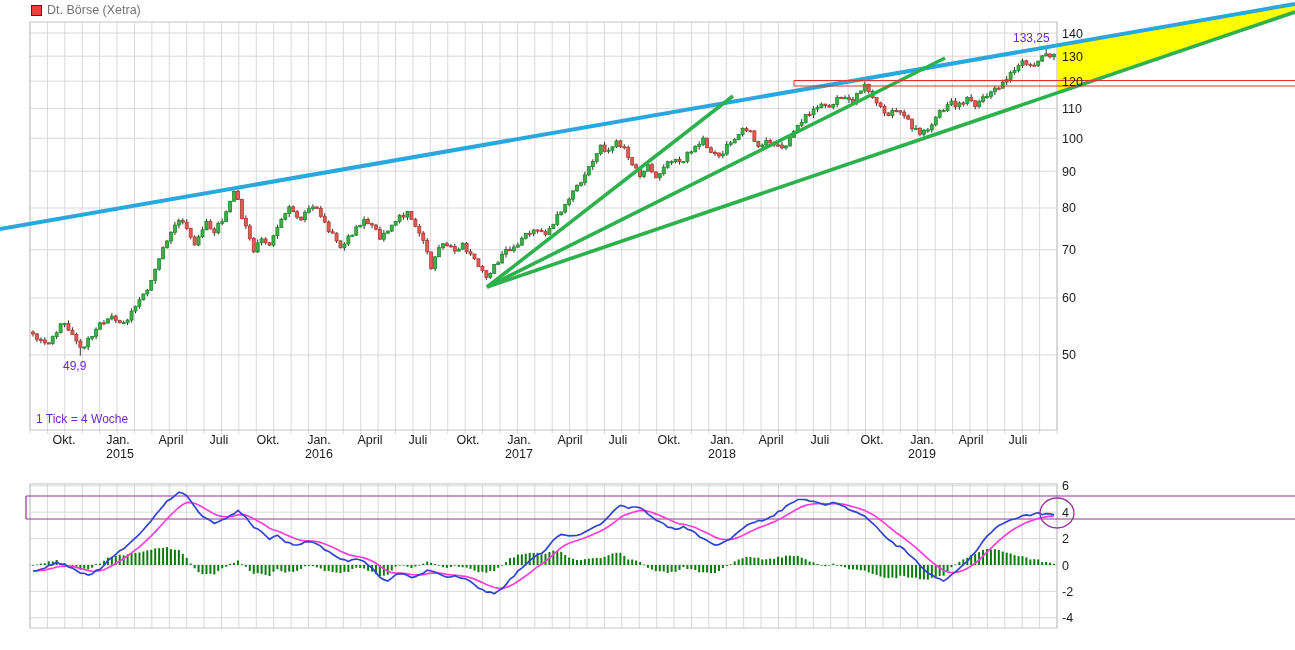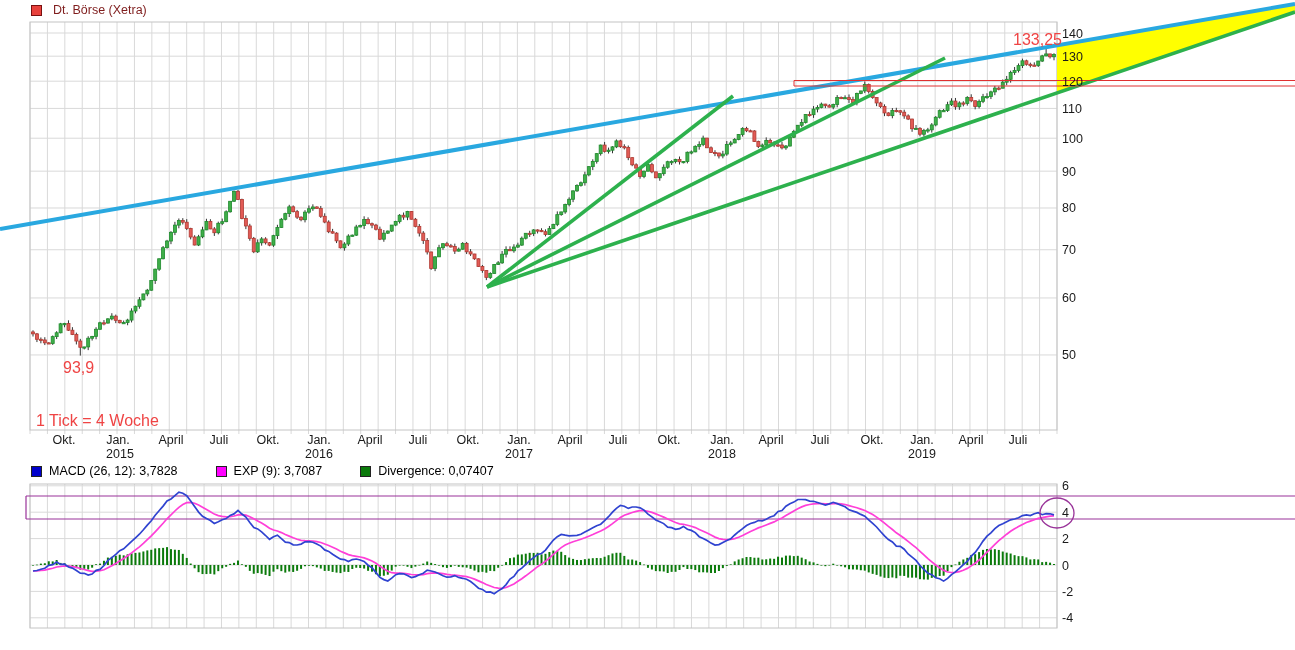--- a/index.html
+++ b/index.html
@@ -1,23 +1,23 @@
 <!DOCTYPE html>
 <html><head>
 <meta charset="utf-8">
 <style>
   html,body{margin:0;padding:0;background:#fff;}
   .stage{position:relative;width:1295px;height:650px;background:#fff;overflow:hidden;
          font-family:"Liberation Sans", sans-serif;}
   svg{position:absolute;left:0;top:0;}
-  .chart-title{position:absolute;left:31px;top:3px;display:flex;align-items:center;gap:11px;
-               font-size:12.5px;color:#7f1d1d;}
+  .chart-title{position:absolute;left:31px;top:3px;display:flex;align-items:center;gap:5px;
+               font-size:12.5px;color:#737373;}
   .sq{display:inline-block;width:9px;height:9px;border:1px solid #222;}
   .title-sq{background:#e8413c;border-color:#7a1010;}
-  .ann{position:absolute;color:#ef4444;font-size:16px;white-space:nowrap;}
+  .ann{position:absolute;color:#6d28d9;font-size:12px;white-space:nowrap;}
   #ann-high{left:1013px;top:31px;}
   #ann-low{left:63px;top:359px;}
   #ann-tick{left:36px;top:412px;}
   .macd-legend{position:absolute;left:31px;top:464px;display:flex;align-items:center;
                font-size:12.5px;color:#000;}
   .legend-item{display:flex;align-items:center;gap:7px;margin-right:38px;}
 </style>
 </head>
 <body>
 
@@ -1008,31 +1008,17 @@
         <text x="922" y="458" fill="#1a1a1a" font-size="12.5px" font-family="&quot;Liberation Sans&quot;, sans-serif" text-anchor="middle">2019</text>
       </g>
   </svg>
 
   <div class="chart-title">
     <span class="sq title-sq"></span>
     <span>Dt. Börse (Xetra)</span>
   </div>
 
   <div class="ann" id="ann-high">133,25</div>
-  <div class="ann" id="ann-low">93,9</div>
+  <div class="ann" id="ann-low">49,9</div>
   <div class="ann" id="ann-tick">1 Tick = 4 Woche</div>
 
-  <div class="macd-legend">
-    <span class="legend-item">
-      <span class="sq legend-sq" style="background: rgb(0, 0, 204);"></span>
-      <span>MACD (26, 12): 3,7828</span>
-    </span>
-    <span class="legend-item">
-      <span class="sq legend-sq" style="background: rgb(255, 0, 255);"></span>
-      <span>EXP (9): 3,7087</span>
-    </span>
-    <span class="legend-item">
-      <span class="sq legend-sq" style="background: rgb(11, 122, 11);"></span>
-      <span>Divergence: 0,07407</span>
-    </span>
-  </div>
 
 </div>
 
 </body></html>

